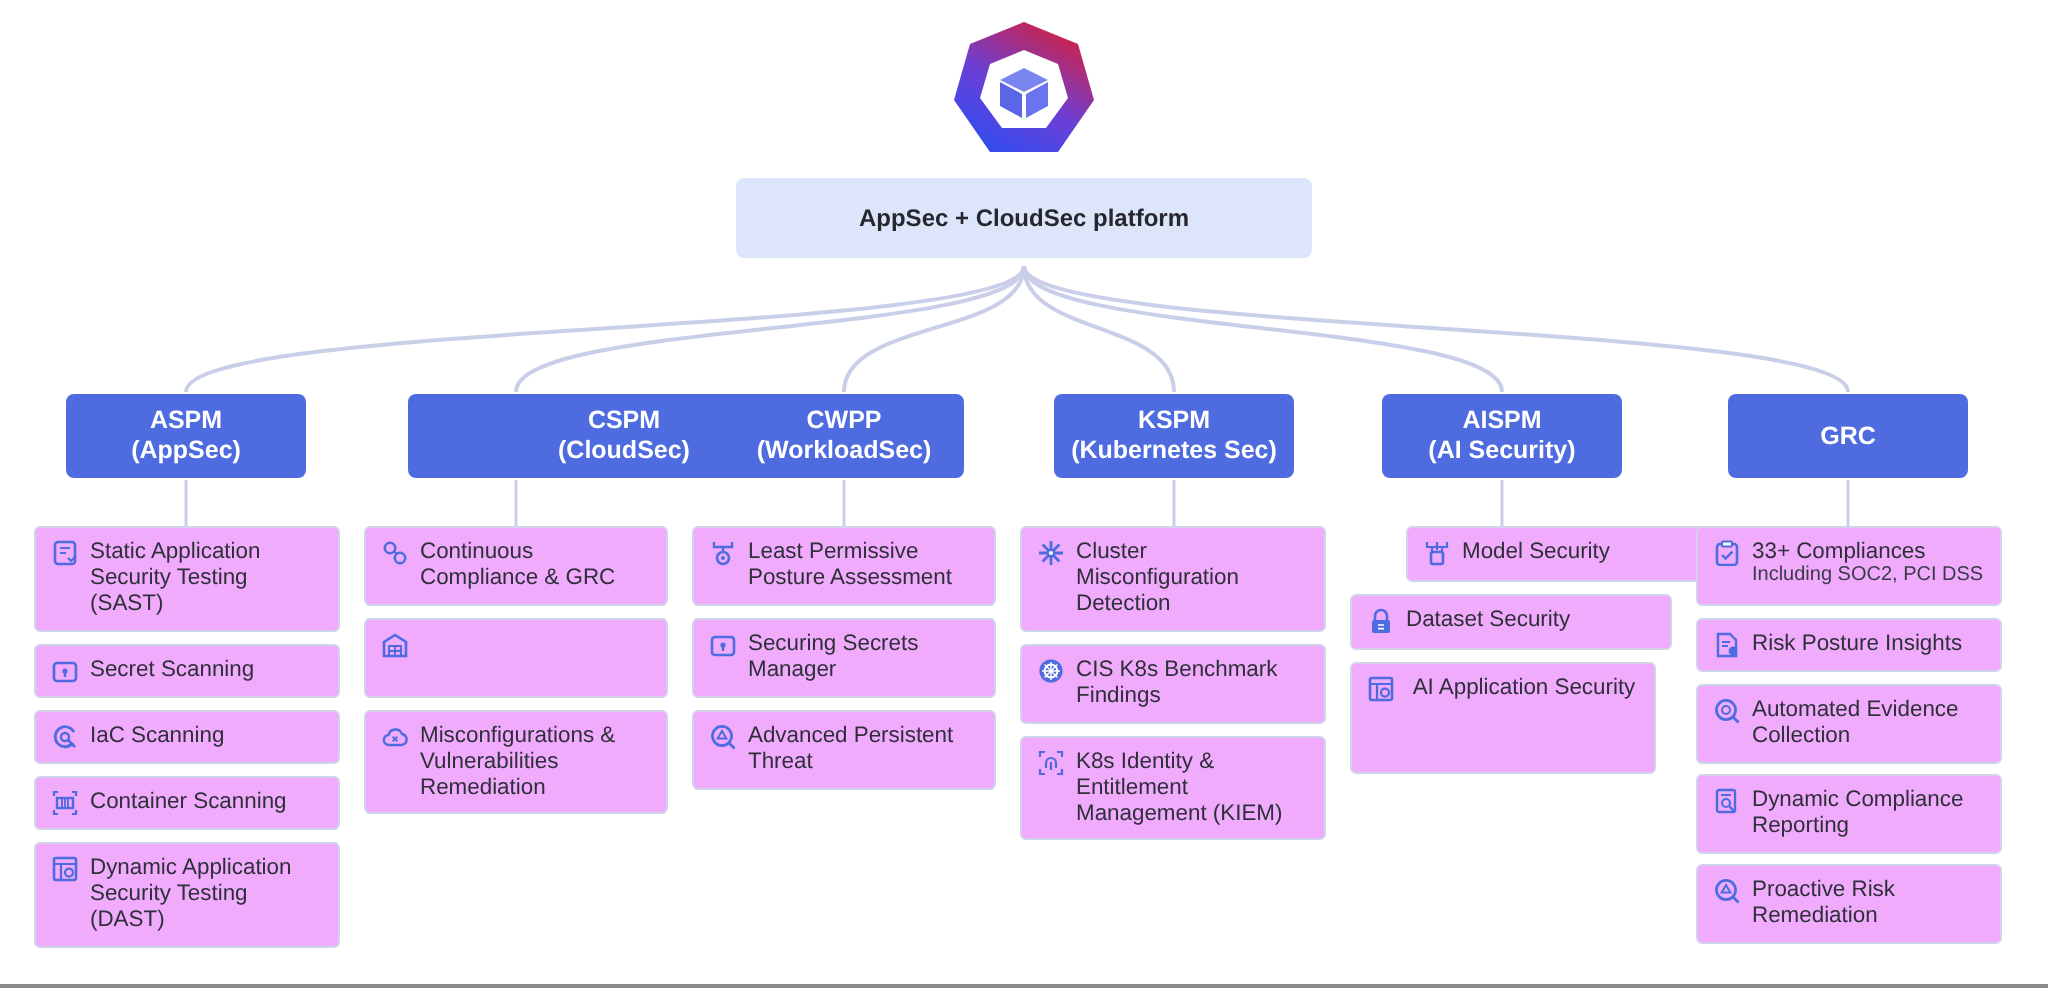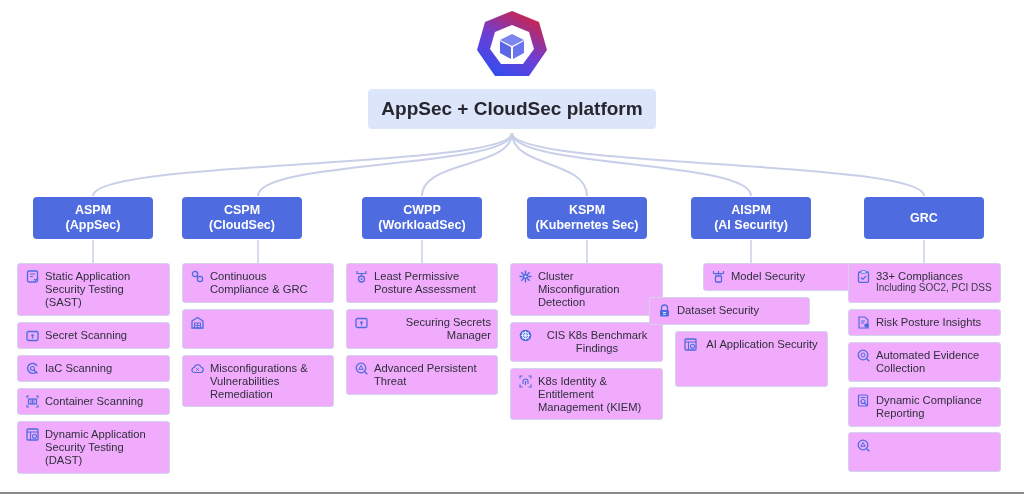--- a/index.html
+++ b/index.html
@@ -1,19 +1,19 @@
 <!DOCTYPE html>
 <html><head>
 <meta charset="utf-8">
 <style>
   html,body{margin:0;padding:0;background:#ffffff;}
   body{width:1024px;height:499px;position:relative;overflow:hidden;font-family:"Liberation Sans","DejaVu Sans",sans-serif;color:#2b2b35;}
   #connectors{position:absolute;left:0;top:0;width:1024px;height:499px;pointer-events:none;}
   .logo{position:absolute;left:473px;top:8px;width:78px;height:76px;}
-  .title-box{position:absolute;left:368px;top:89px;width:288px;height:40px;background:#dde5fa;border-radius:4px;display:flex;align-items:center;justify-content:center;font-weight:bold;font-size:19px;color:#26262e;}
+  .title-box{position:absolute;left:368px;top:89px;width:288px;height:40px;background:#dde5fa;border-radius:4px;display:flex;align-items:center;justify-content:center;font-weight:bold;font-size:12px;color:#26262e;}
   .col-head{position:absolute;top:197px;width:120px;height:42px;background:#4e6be0;border-radius:4px;color:#fff;font-weight:bold;font-size:12.5px;line-height:15px;text-align:center;display:flex;flex-direction:column;align-items:center;justify-content:center;}
   .card{position:absolute;background:#f0abfc;border:1.5px solid #cfd4ea;border-radius:3px;box-sizing:border-box;display:flex;align-items:flex-start;padding:6px 6px 5px 8px;font-size:11.2px;line-height:13px;color:#2f2f3a;}
   .card .ic{flex:0 0 13px;width:13px;height:13px;margin-right:6px;margin-top:0px;}
   .card .txt{flex:1;}
   .card .sub{display:block;font-size:10px;line-height:10px;color:#3a3a48;}
   .bottom-rule{position:absolute;left:0;top:492px;width:1024px;height:2px;background:#8a8a8a;}
 </style>
 </head>
 <body>
 
@@ -46,21 +46,21 @@
   <polygon points="27,33 38,39 38,51 27,45" fill="#5b66e6"></polygon>
   <polygon points="40,39 51,33 51,45 40,51" fill="#6a74ee"></polygon>
 </svg>
 
 <div class="title-box">AppSec + CloudSec platform</div>
 
 <div class="col-head" style="left:33px;">
   <span>ASPM</span>
   <span>(AppSec)</span>
 </div>
-<div class="col-head" style="left:182px;">
+<div class="col-head" style="left:204px;padding-left:48px;">
   <span>CSPM</span>
   <span>(CloudSec)</span>
 </div>
 <div class="col-head" style="left:362px;">
   <span>CWPP</span>
   <span>(WorkloadSec)</span>
 </div>
 <div class="col-head" style="left:527px;">
   <span>KSPM</span>
   <span>(Kubernetes Sec)</span>
@@ -138,21 +138,21 @@
 </div>
 
 <div class="card" style="left:346px;top:263px;width:152px;height:40px;">
   <svg class="ic" viewBox="0 0 13 13">
       <path d="M2 1v2.5h9V1M6.5 3.5v2" stroke="#4e6be0" stroke-width="1.2" fill="none"></path>
       <circle cx="6.5" cy="9" r="3" fill="none" stroke="#4e6be0" stroke-width="1.3"></circle>
       <circle cx="6.5" cy="9" r="1" fill="#4e6be0"></circle>
     </svg>
   <span class="txt">Least Permissive Posture Assessment</span>
 </div>
-<div class="card" style="left:346px;top:309px;width:152px;height:40px;text-align:right;">
+<div class="card" style="left:346px;top:309px;width:152px;height:40px;">
   <svg class="ic" viewBox="0 0 13 13">
       <rect x="1" y="2.5" width="11" height="9" rx="1.5" fill="none" stroke="#4e6be0" stroke-width="1.3"></rect>
       <circle cx="6.5" cy="6.5" r="1.3" fill="#4e6be0"></circle>
       <path d="M6.5 7.5v2" stroke="#4e6be0" stroke-width="1.2"></path>
     </svg>
   <span class="txt">Securing Secrets Manager</span>
 </div>
 <div class="card" style="left:346px;top:355px;width:152px;height:40px;">
   <svg class="ic" viewBox="0 0 13 13">
       <circle cx="6" cy="6" r="4.8" fill="none" stroke="#4e6be0" stroke-width="1.3"></circle>
@@ -162,21 +162,21 @@
   <span class="txt">Advanced Persistent Threat</span>
 </div>
 
 <div class="card" style="left:510px;top:263px;width:153px;height:53px;">
   <svg class="ic" viewBox="0 0 13 13">
       <path d="M6.5 0.5v12M0.5 6.5h12M2.3 2.3l8.4 8.4M10.7 2.3l-8.4 8.4" stroke="#4e6be0" stroke-width="1.4"></path>
       <circle cx="6.5" cy="6.5" r="1.6" fill="#fff" stroke="#4e6be0" stroke-width="1.1"></circle>
     </svg>
   <span class="txt">Cluster Misconfiguration Detection</span>
 </div>
-<div class="card" style="left:510px;top:322px;width:153px;height:40px;text-align:center;">
+<div class="card" style="left:510px;top:322px;width:153px;height:40px;">
   <svg class="ic" viewBox="0 0 13 13">
       <circle cx="6.5" cy="6.5" r="5.8" fill="#4e6be0"></circle>
       <circle cx="6.5" cy="6.5" r="3.2" fill="none" stroke="#fff" stroke-width="1"></circle>
       <path d="M6.5 2v9M2 6.5h9M3.3 3.3l6.4 6.4M9.7 3.3l-6.4 6.4" stroke="#fff" stroke-width="0.7"></path>
     </svg>
   <span class="txt">CIS K8s Benchmark Findings</span>
 </div>
 <div class="card" style="left:510px;top:368px;width:153px;height:52px;">
   <svg class="ic" viewBox="0 0 13 13">
       <path d="M1 3.5V1h2.5M9.5 1H12v2.5M12 9.5V12H9.5M3.5 12H1V9.5" fill="none" stroke="#4e6be0" stroke-width="1.1"></path>
@@ -185,21 +185,21 @@
   <span class="txt">K8s Identity &amp; Entitlement Management (KIEM)</span>
 </div>
 
 <div class="card" style="left:675px;top:263px;width:153px;height:28px;margin-left:28px;">
   <svg class="ic" viewBox="0 0 13 13">
       <path d="M1.5 1v2.5h10V1M6.5 1v4M4 3.5v2M9 3.5v2" stroke="#4e6be0" stroke-width="1.1" fill="none"></path>
       <rect x="3.5" y="6" width="6" height="6" rx="1" fill="none" stroke="#4e6be0" stroke-width="1.3"></rect>
     </svg>
   <span class="txt">Model Security</span>
 </div>
-<div class="card" style="left:649px;top:297px;width:161px;height:28px;">
+<div class="card" style="left:675px;top:297px;width:161px;height:28px;">
   <svg class="ic" viewBox="0 0 13 13">
       <path d="M3.5 6V4a3 3 0 0 1 6 0v2" fill="none" stroke="#4e6be0" stroke-width="1.3"></path>
       <rect x="2" y="6" width="9" height="6.5" rx="1" fill="#4e6be0"></rect>
       <path d="M5 8.5h3M5 10.3h3" stroke="#fff" stroke-width="0.8"></path>
     </svg>
   <span class="txt">Dataset Security</span>
 </div>
 <div class="card" style="left:675px;top:331px;width:153px;height:56px;text-align:center;">
   <svg class="ic" viewBox="0 0 13 13">
       <rect x="1" y="1" width="11" height="11" rx="1" fill="none" stroke="#4e6be0" stroke-width="1.3"></rect>
@@ -244,15 +244,16 @@
       <path d="M7.5 9l2.5 2.5" stroke="#4e6be0" stroke-width="1.2"></path>
     </svg>
   <span class="txt">Dynamic Compliance Reporting</span>
 </div>
 <div class="card" style="left:848px;top:432px;width:153px;height:40px;">
   <svg class="ic" viewBox="0 0 13 13">
       <circle cx="6" cy="6" r="4.8" fill="none" stroke="#4e6be0" stroke-width="1.3"></circle>
       <path d="M9.5 9.5l2.8 2.8" stroke="#4e6be0" stroke-width="1.4"></path>
       <path d="M6 3.5l2.2 3.8H3.8z" fill="none" stroke="#4e6be0" stroke-width="1"></path>
     </svg>
+  <span class="txt">Proactive Risk Remediation</span>
 </div>
 
 <div class="bottom-rule"></div>
 
 </body></html>

